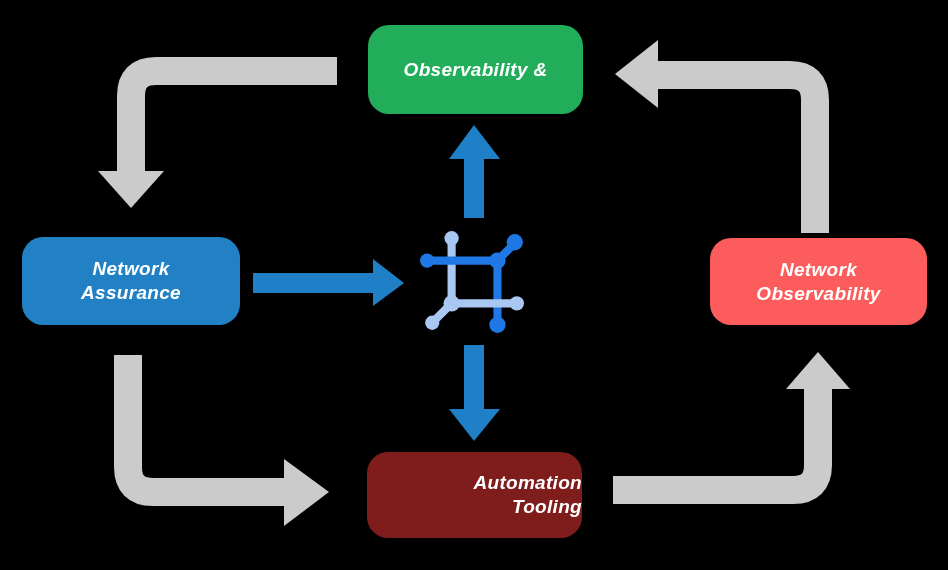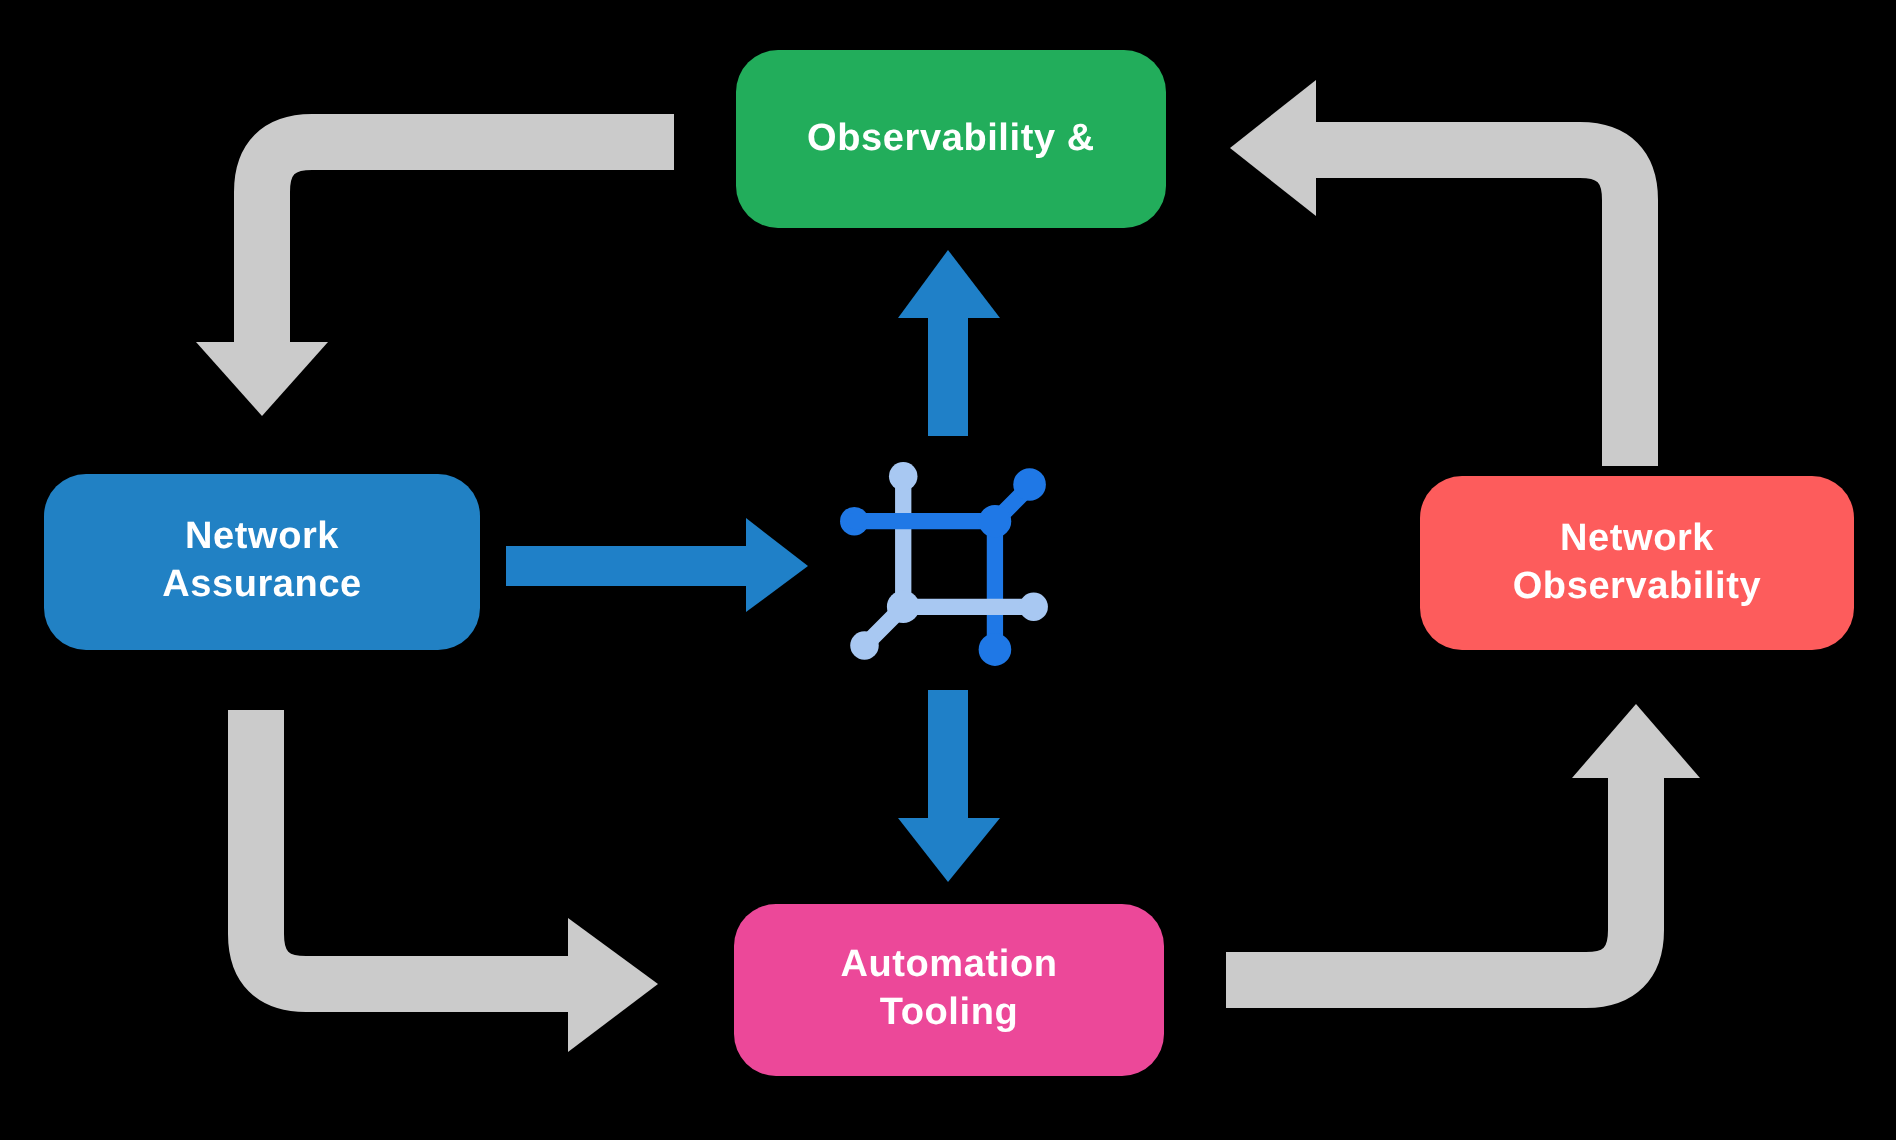--- a/index.html
+++ b/index.html
@@ -9,20 +9,21 @@
     width: 948px;
     height: 570px;
     overflow: hidden;
     font-family: "Liberation Sans", sans-serif;
   }
   .canvas {
     position: relative;
     width: 748px;
     height: 570px;
     background: #000000;
+    font-style: italic;
   }
   .arrow-layer {
     position: absolute;
     left: 0; top: 0;
     width: 948px;
     height: 570px;
   }
   .gray-stroke {
     stroke: #CBCBCB;
     stroke-width: 28;
@@ -45,21 +46,21 @@
     color: #FFFFFF;
     font-size: 19px;
     font-weight: 600;
     line-height: 24px;
     text-align: center;
     letter-spacing: 0.3px;
   }
   .node-observability        { left: 368px; top: 25px;  width: 215px; height: 89px; background: #22AD5B; }
   .node-network-operations   { left: 22px;  top: 237px; width: 218px; height: 88px; background: #2181C4; }
   .node-network-infrastructure { left: 710px; top: 238px; width: 217px; height: 87px; background: #FD5C5C; }
-  .node-automation-tooling   { left: 367px; top: 452px; width: 215px; height: 86px; background: #ec4899; }
+  .node-automation-tooling   { left: 367px; top: 452px; width: 215px; height: 86px; background: #7f1d1d; align-items: flex-end; }
   .center-icon {
     position: absolute;
     left: 419px;
     top: 229px;
     width: 107px;
     height: 107px;
   }
 </style>
 </head>
 <body>

